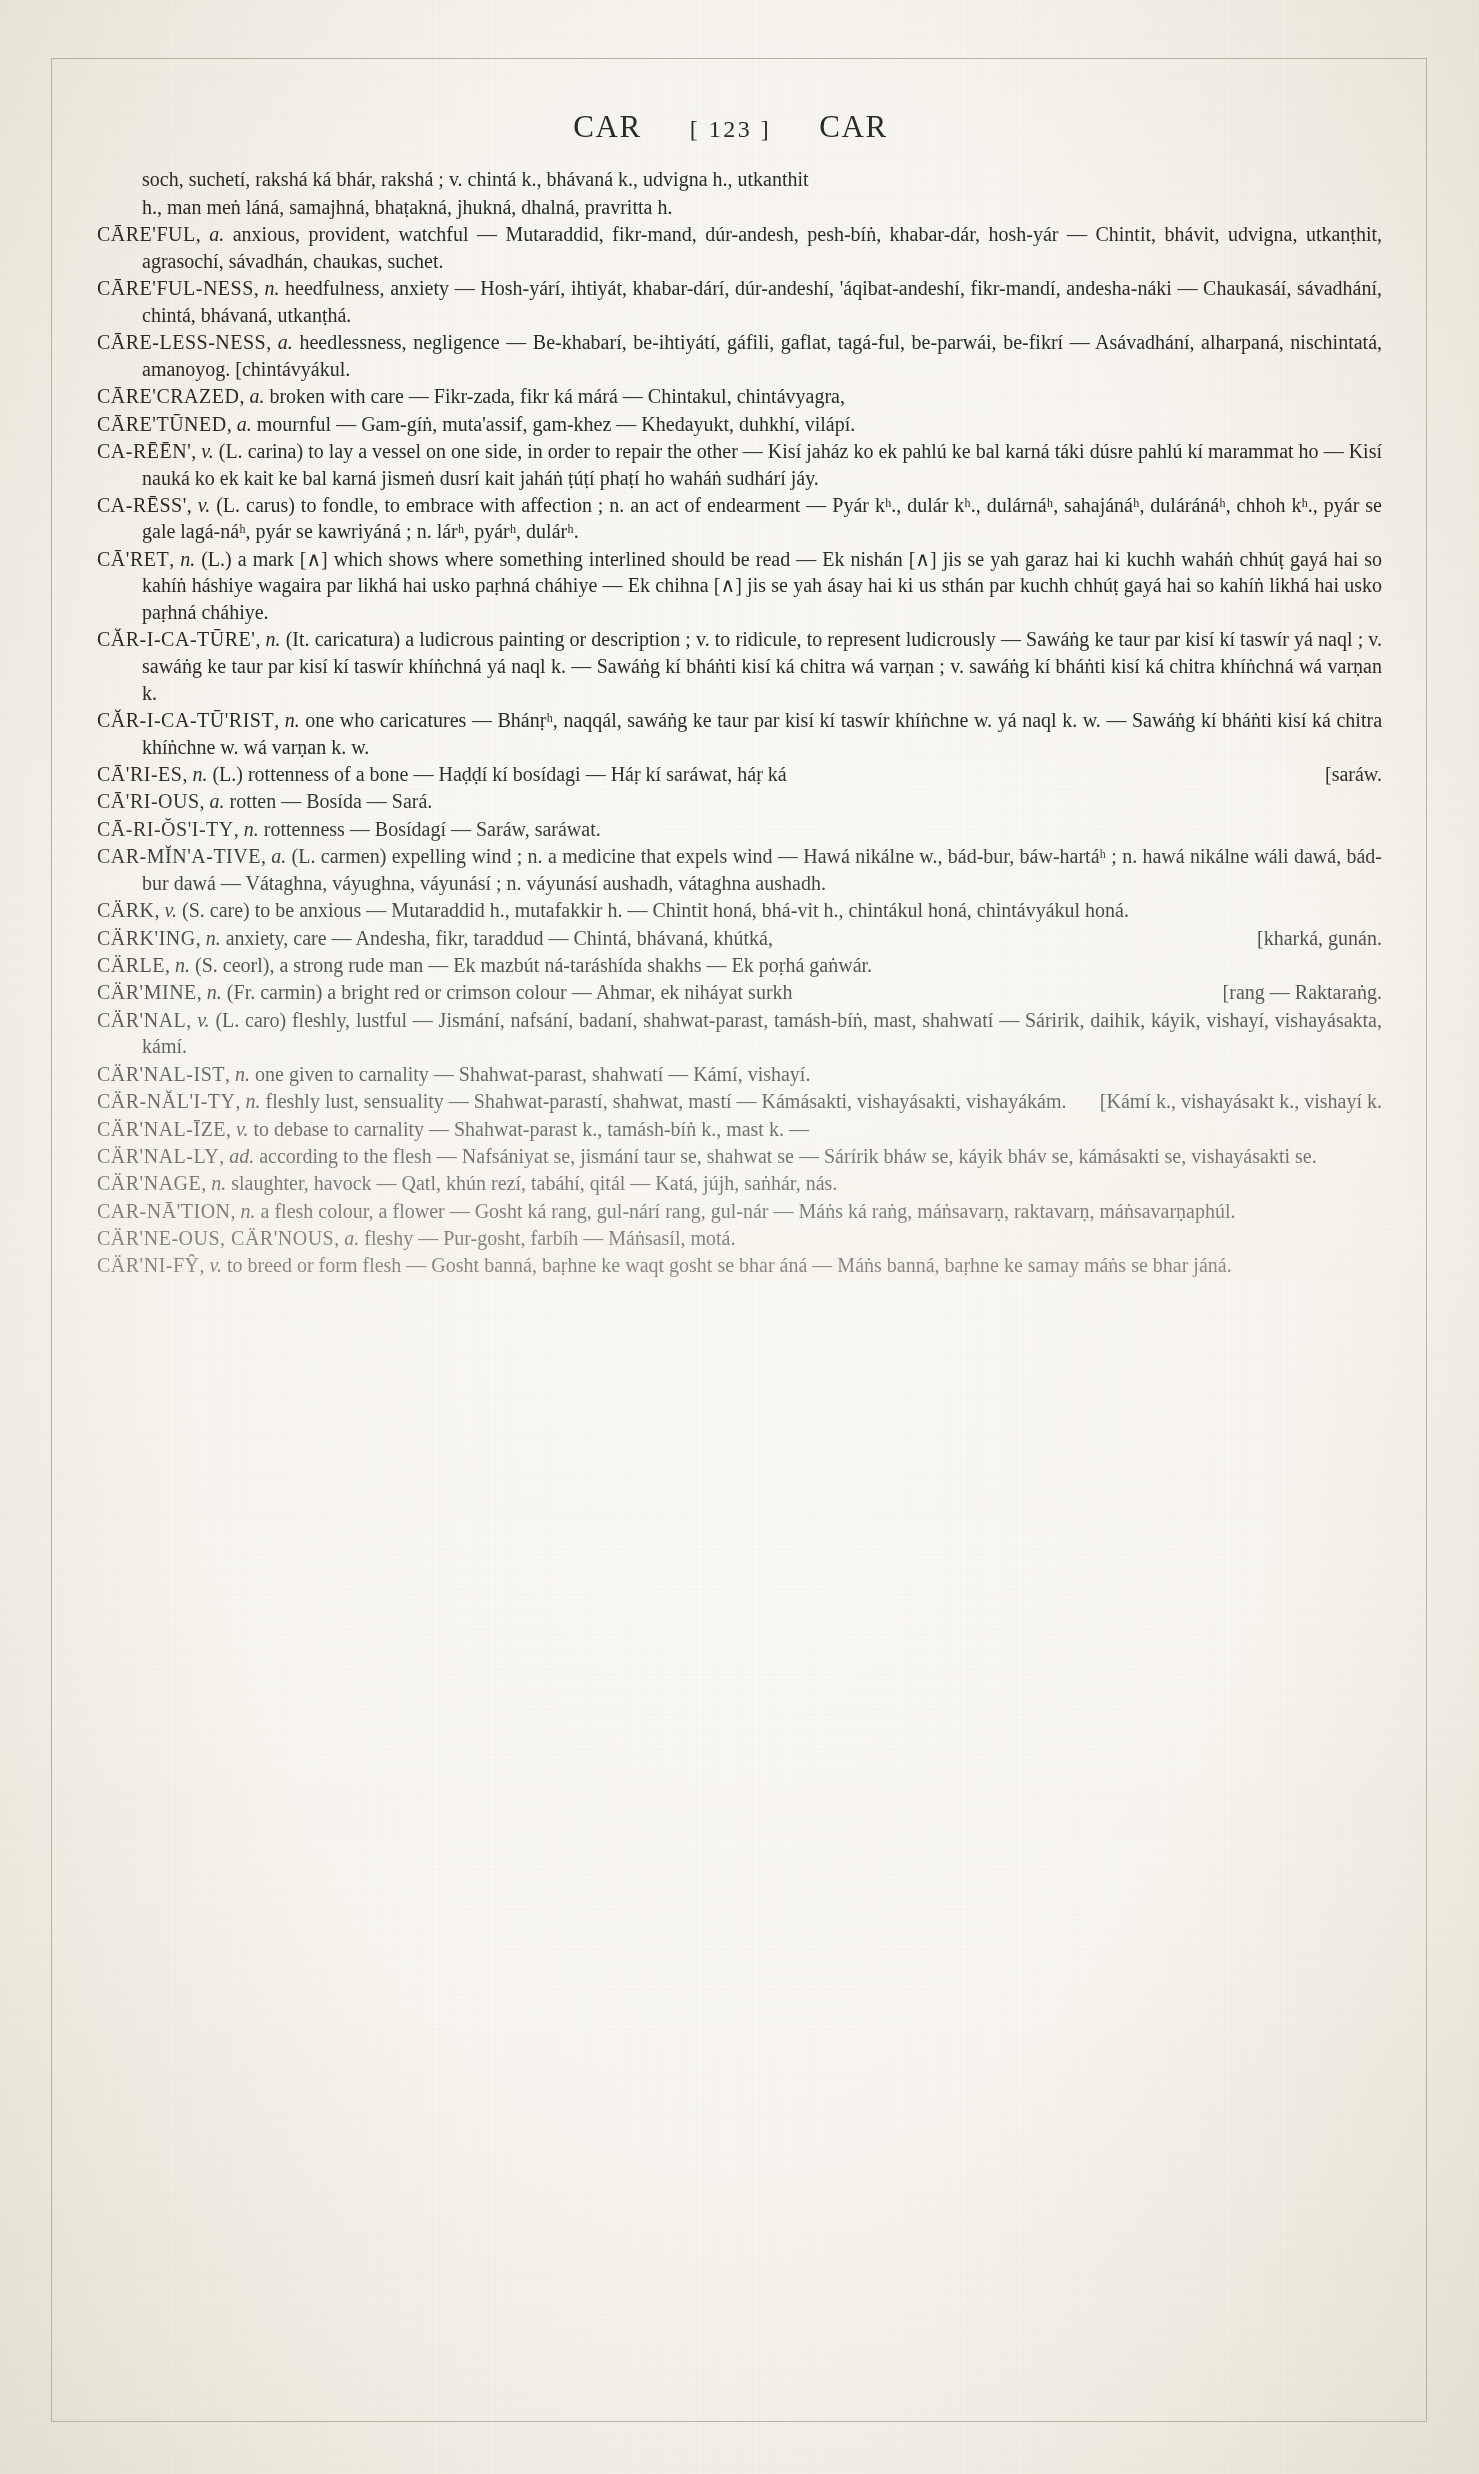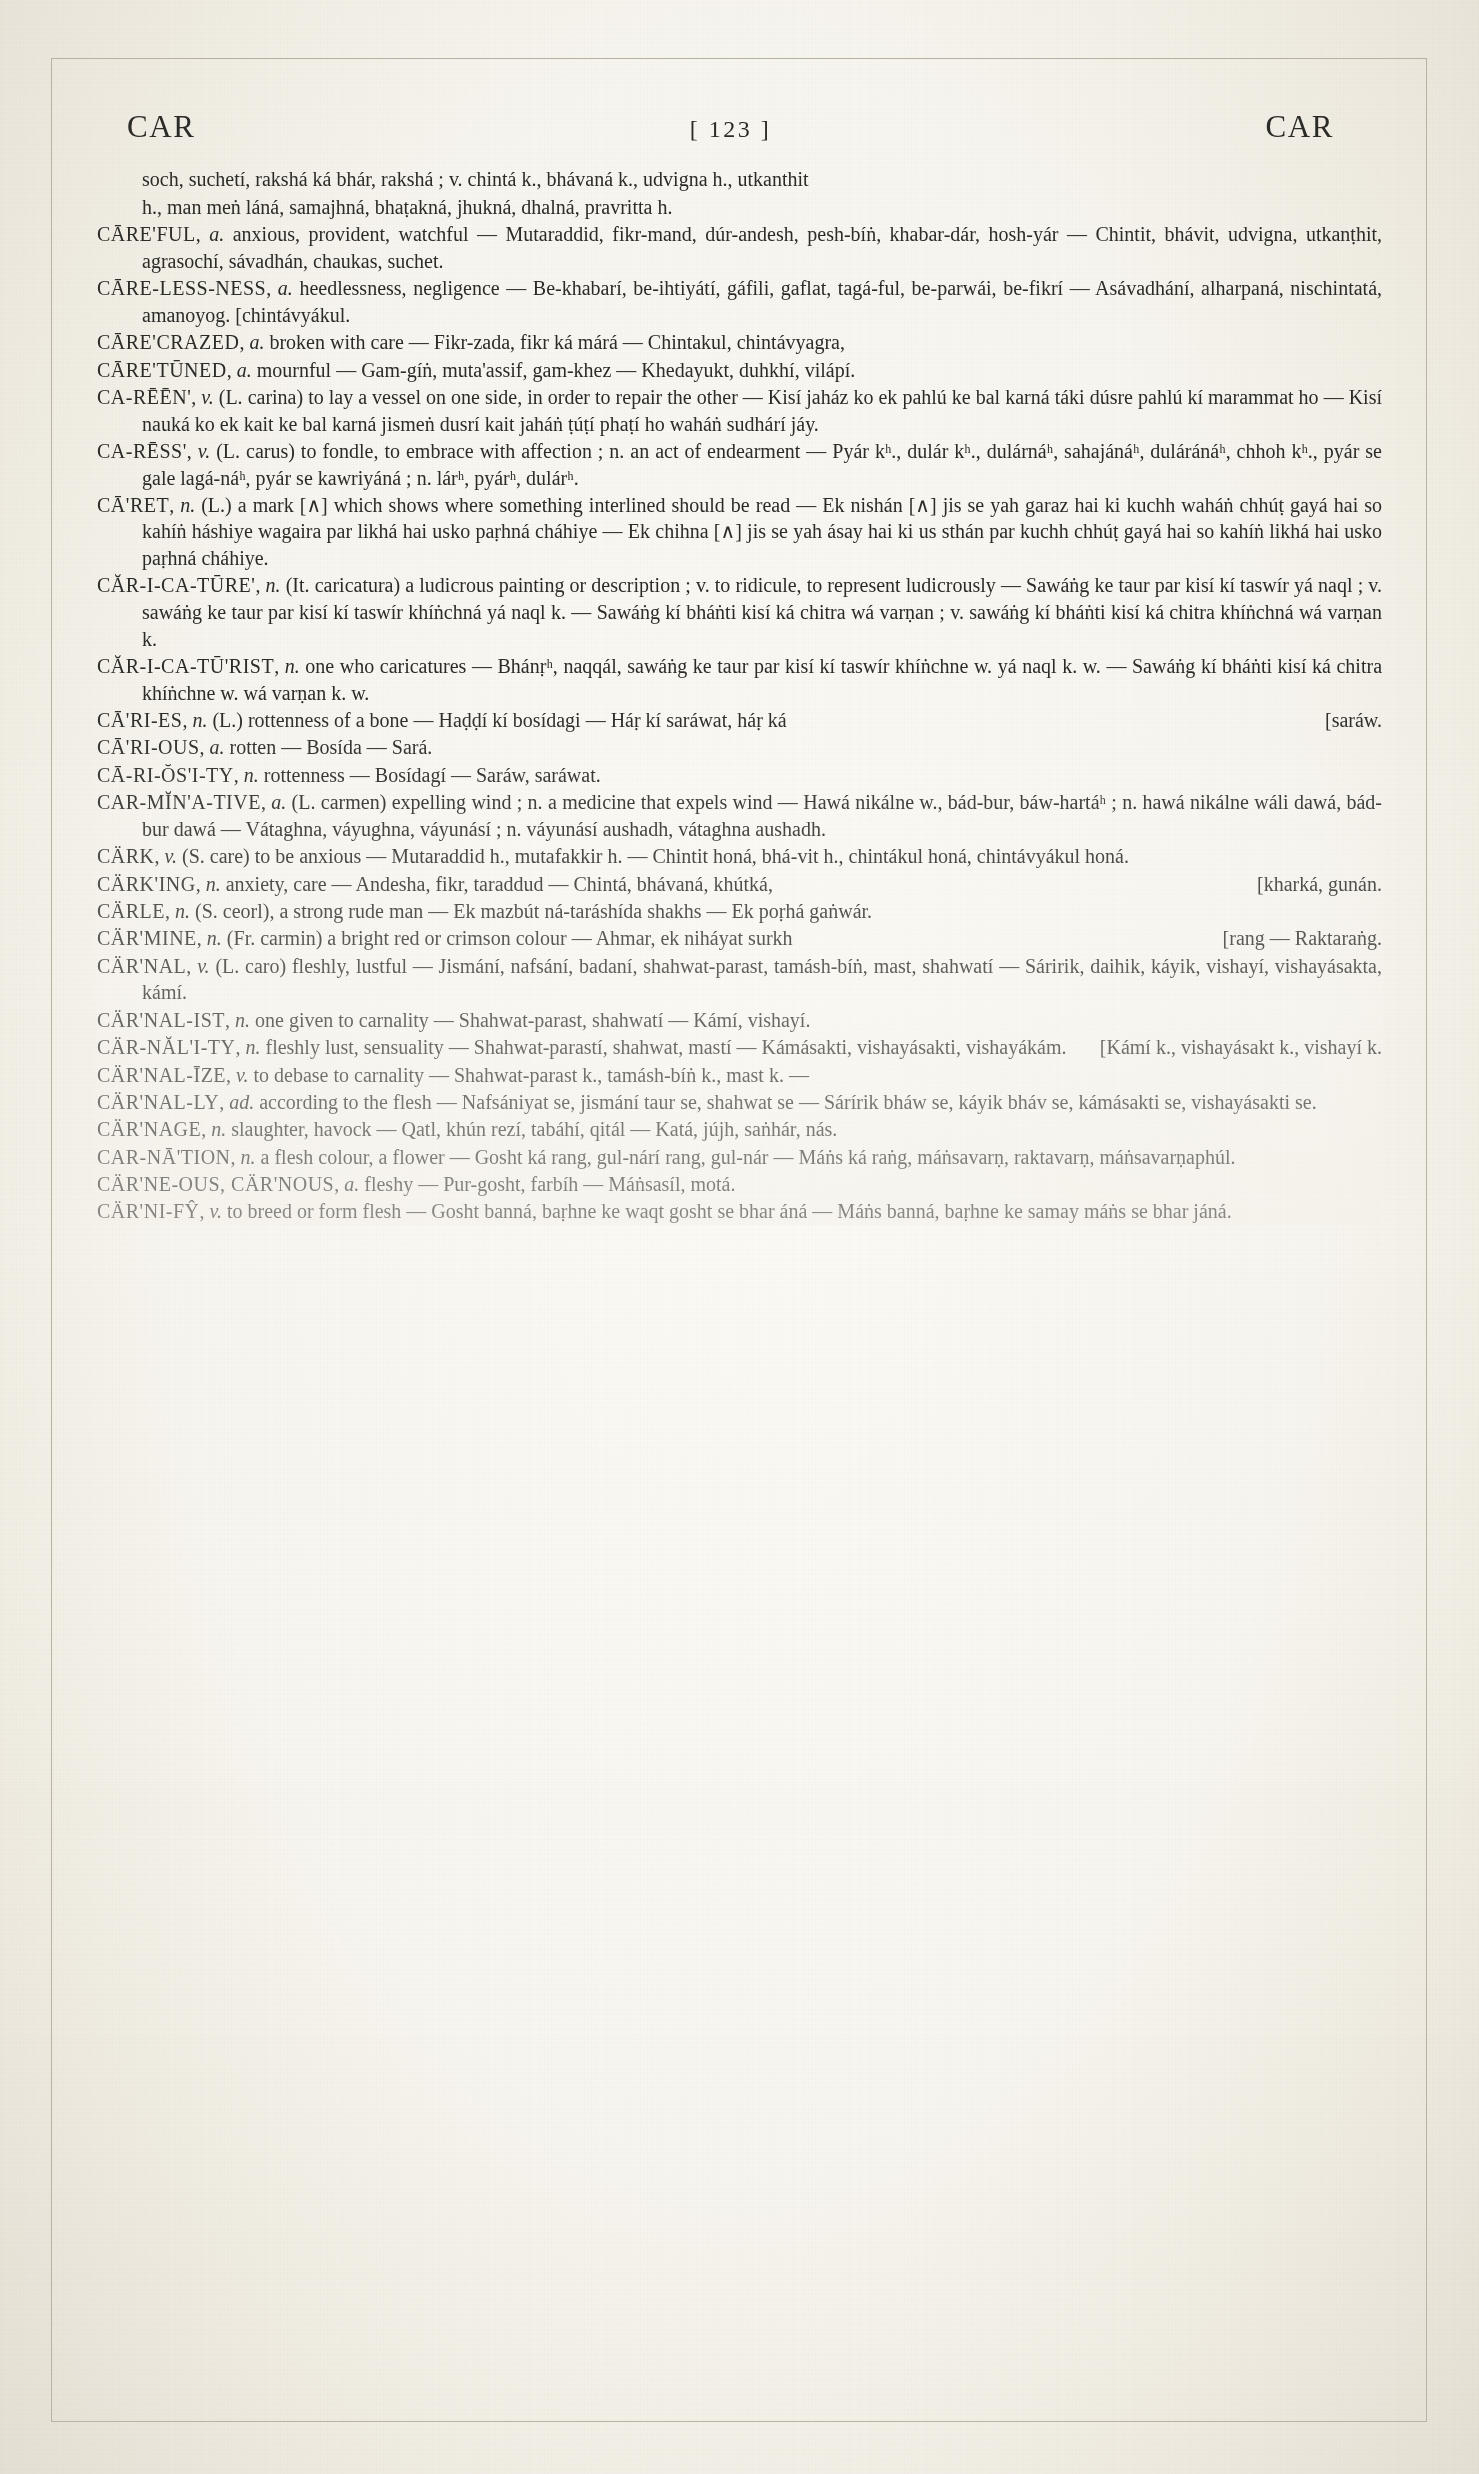--- a/index.html
+++ b/index.html
@@ -43,25 +43,26 @@
     position: absolute;
     left: 97px;
     top: 109px;
     width: 1285px;
   }
 
   
   .page-header {
     display: flex;
     align-items: baseline;
-    justify-content: space-between;
+    justify-content: center;
     font-size: 31px;
     letter-spacing: 1.6px;
     margin-bottom: 21.4px;
     padding: 0 48px 0 30px;
+    gap: 48px;
   }
   .page-header .hdr-center {
     font-size: 24px;
     letter-spacing: 2.5px;
   }
 
   
   .entries {
     font-size: 20px;
     line-height: 1.33;
@@ -116,20 +117,25 @@
     <div class="pre-entry">soch, suchetí, rakshá ká bhár, rakshá ; v. chintá k., bhávaná k., udvigna h., utkanthit</div>
     <div class="pre-entry">h., man meṅ láná, samajhná, bhaṭakná, jhukná, dhalná, pravritta h.</div>
 
     <div class="entry">
       <span class="hw">CĀRE'FUL</span>,
       <span class="it">a.</span>
       <span>anxious, provident, watchful — Mutaraddid, fikr-mand, dúr-andesh, pesh-bíṅ, khabar-dár, hosh-yár — Chintit, bhávit, udvigna, utkanṭhit, agrasochí, sávadhán, chaukas, suchet.</span>
     </div>
 
 
+    <div class="entry">
+      <span class="hw">CĀRE'FUL-NESS</span>,
+      <span class="it">n.</span>
+      <span>heedfulness, anxiety — Hosh-yárí, ihtiyát, khabar-dárí, dúr-andeshí, 'áqibat-andeshí, fikr-mandí, andesha-náki — Chaukasáí, sávadhání, chintá, bhávaná, utkanṭhá.</span>
+    </div>
 
 
 
     <div class="entry">
       <span class="hw">CĀRE-LESS-NESS</span>,
       <span class="it">a.</span>
       <span>heedlessness, negligence — Be-khabarí, be-ihtiyátí, gáfili, gaflat, tagá-ful, be-parwái, be-fikrí — Asávadhání, alharpaná, nischintatá, amanoyog. [chintávyákul.</span>
     </div>
 
     <div class="entry">

